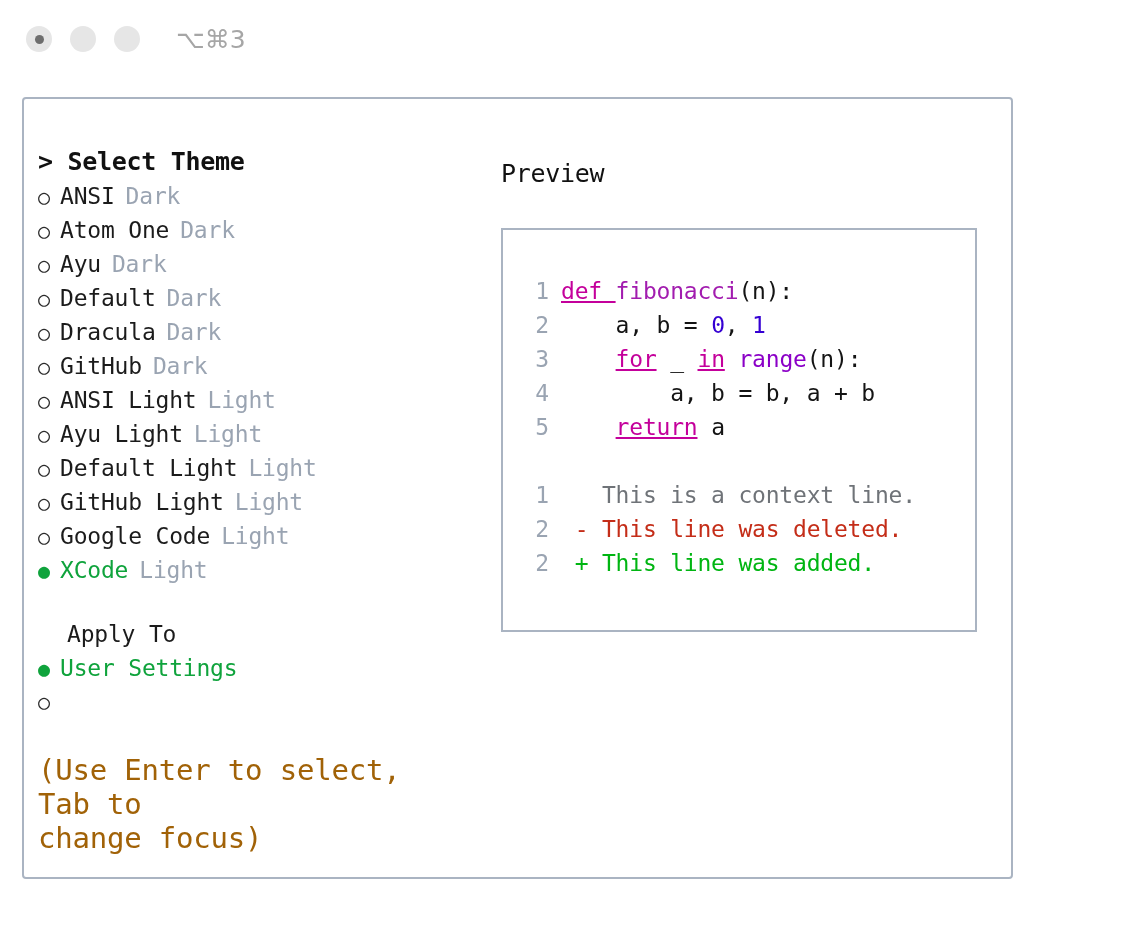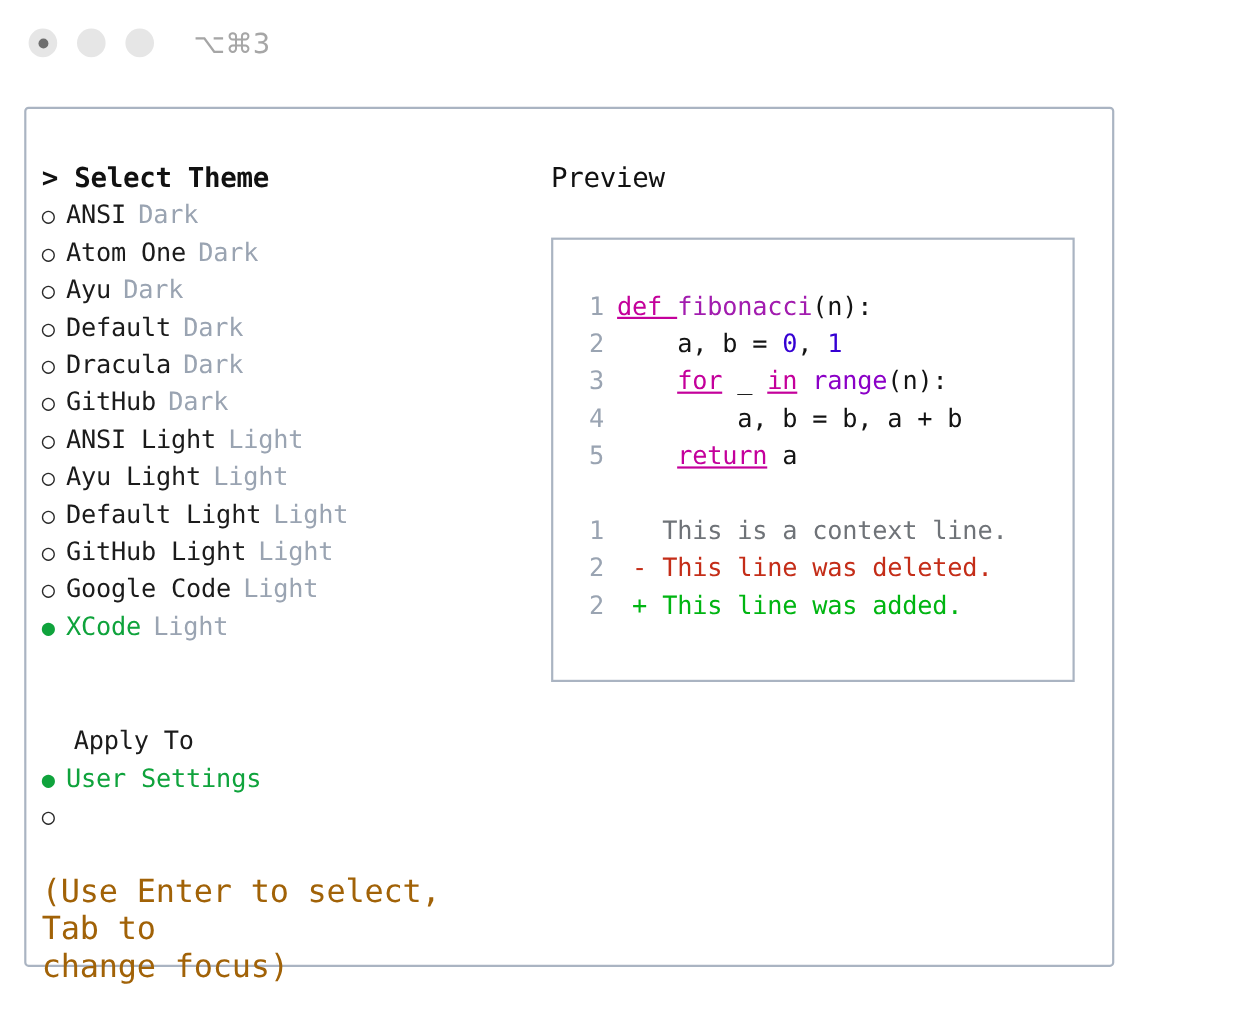--- a/index.html
+++ b/index.html
@@ -139,38 +139,37 @@
   }
 
   .section-head {
     font-size: 23px;
     color: #1b1b1b;
     line-height: 34px;
     height: 34px;
     padding-left: 29px;
     letter-spacing: -0.2px;
     white-space: nowrap;
-    margin-top: 40px;
   }
   .spacer-sm { height: 30px; }
   .spacer-md { height: 34px; }
 
   .hint {
     font-size: 29px;
     color: #a16207;
     line-height: 34px;
     letter-spacing: -0.2px;
     width: 420px;
   }
 
   
   .right-col {
     position: absolute;
     left: 477px;
-    top: 46px;
+    top: 58px;
     width: 490px;
   }
   .preview-title {
     font-size: 25px;
     color: #111111;
     letter-spacing: -0.3px;
     line-height: 34px;
     white-space: nowrap;
   }
   .code-box {

